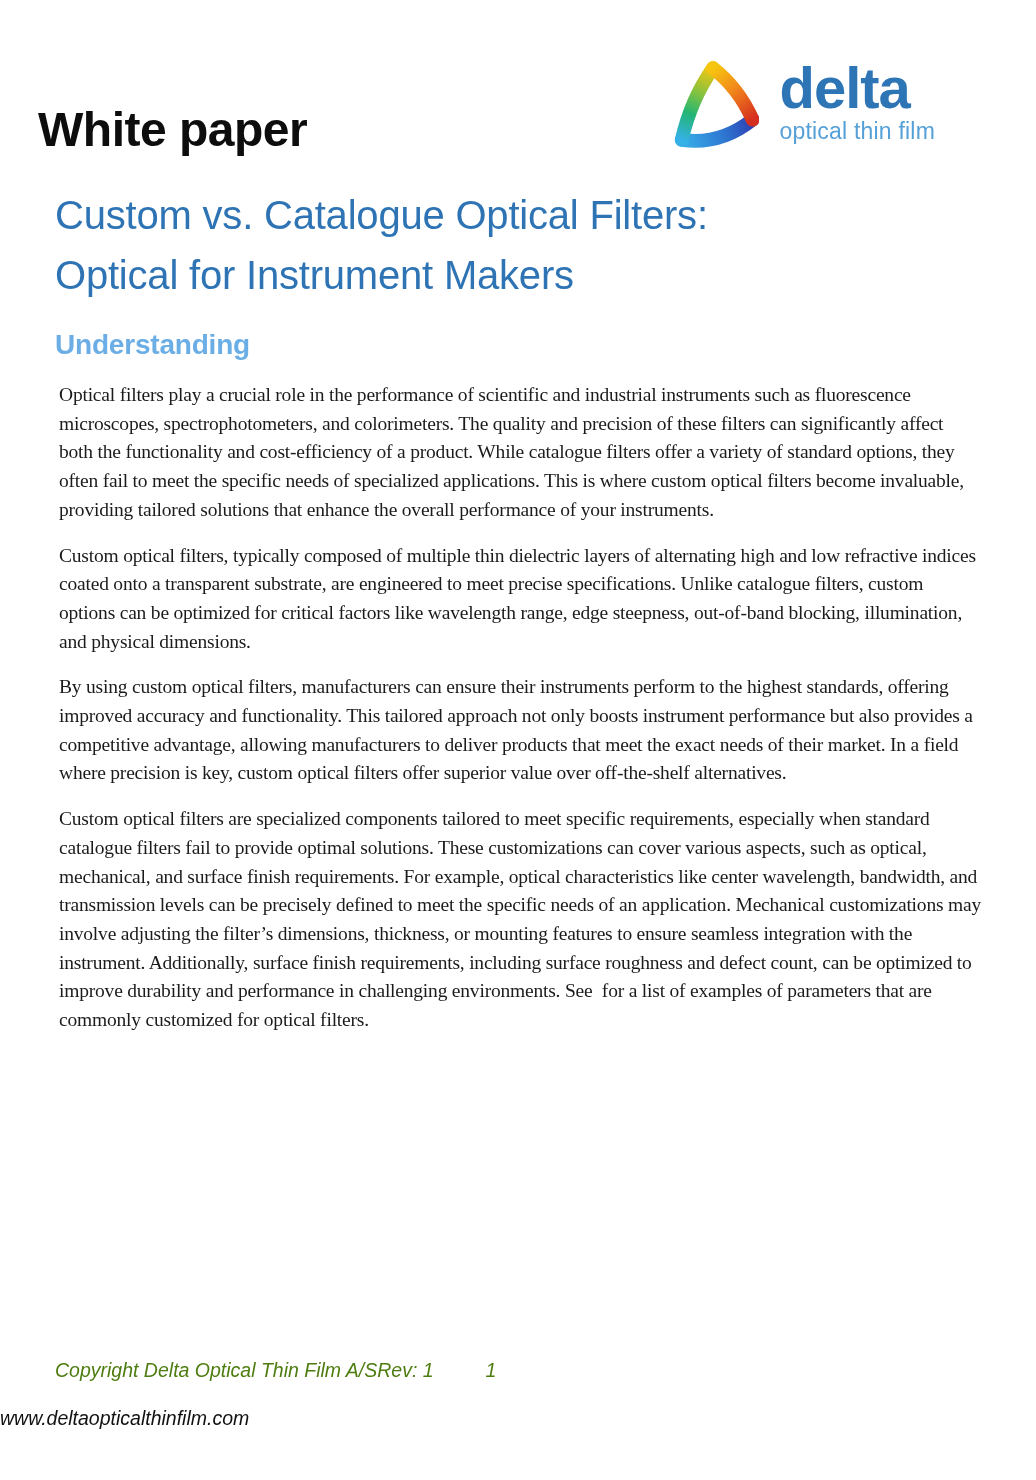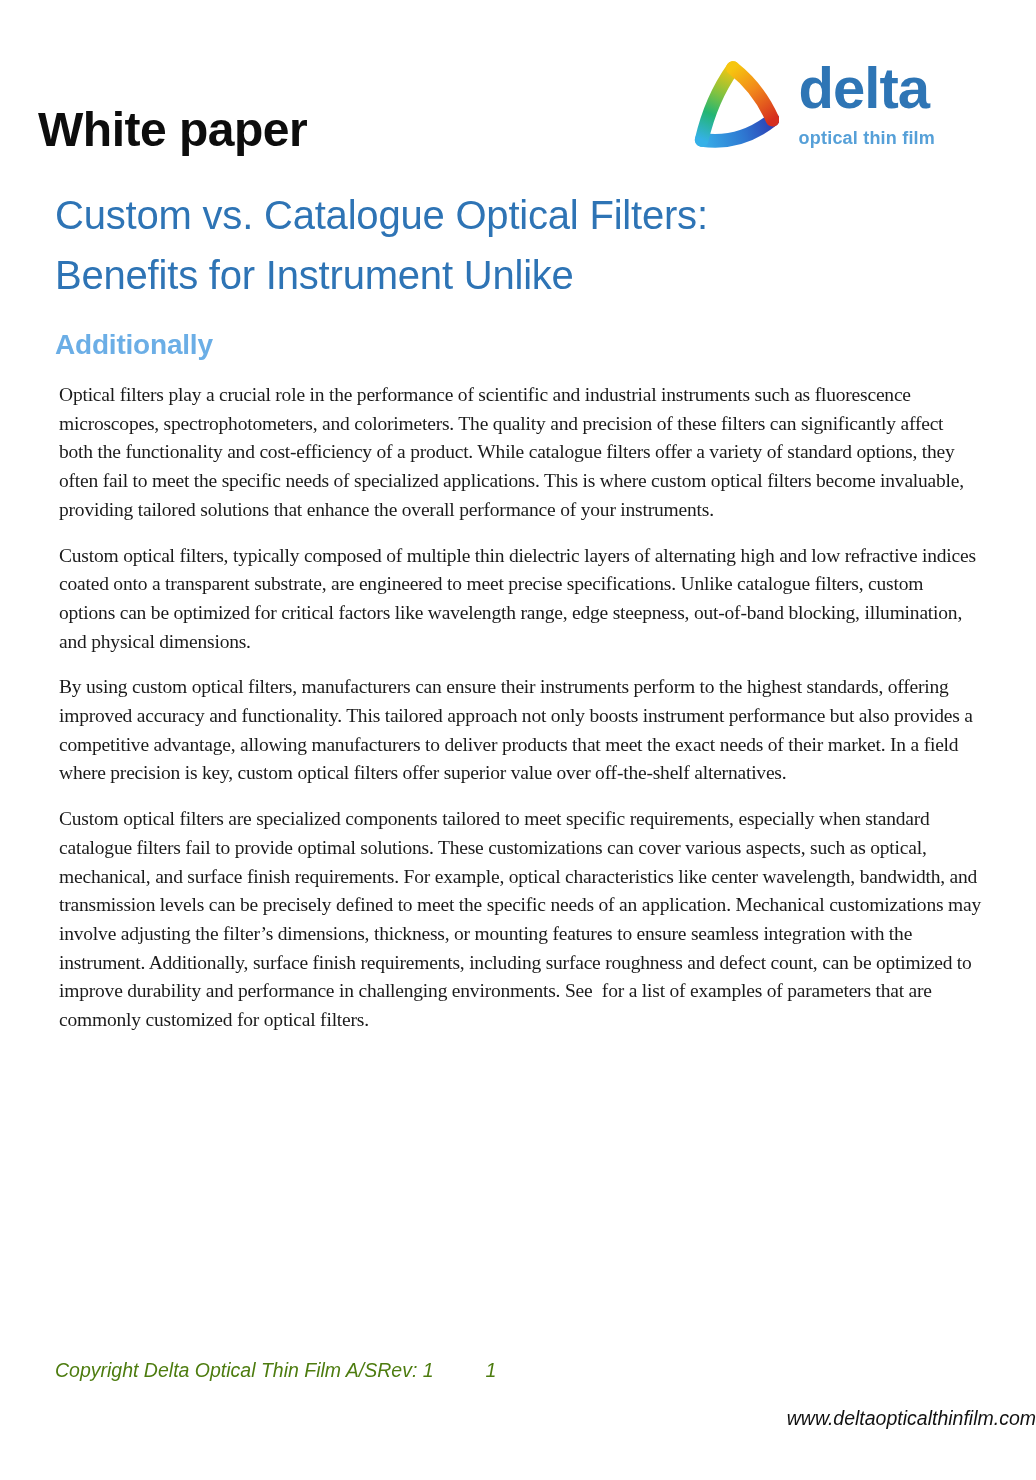--- a/index.html
+++ b/index.html
@@ -28,24 +28,23 @@
   }
   .logo { display:flex; align-items:flex-start; gap:20px; margin-right:46px; }
   .logo-triangle { flex:0 0 auto; }
   .logo-text { display:flex; flex-direction:column; margin-top:6px; }
   .logo-brand {
     font-size:58px; font-weight:700; line-height:54px;
     letter-spacing:-1px;
     color:var(--brand-blue, #2E75B5);
   }
   .logo-tagline {
-    font-size:18px; line-height:26px; margin-top:10px;
+    font-size:23px; line-height:26px; margin-top:3px;
     letter-spacing:0.2px;
     color:var(--tagline-blue, #56A0D8);
-    font-weight:bold;
   }
   .doc-title {
     margin:28px 55px 0 55px;
     font-size:40px;
     line-height:60px;
     font-weight:400;
     color:var(--title-blue, #2E74B5);
     letter-spacing:-0.2px;
   }
   .section-heading {
@@ -69,21 +68,21 @@
     position:absolute;
     left:55px; bottom:98px;
     font-style:italic;
     font-size:19.5px;
     color:#4d7c0f;
   }
   .footer-page-number { display:inline-block; margin-left:52px; }
   .footer-website {
     position:absolute;
     left:0; right:0; bottom:50px;
-    text-align:right;
+    text-align:left;
     font-style:italic;
     font-size:19.5px;
     color:#111;
   }
 </style>
 </head>
 <body>
 
 <div class="page">
 
@@ -116,26 +115,26 @@
       </svg>
       <div class="logo-text">
         <span class="logo-brand">delta</span>
         <span class="logo-tagline">optical thin film</span>
       </div>
     </div>
   </div>
 
   <h2 class="doc-title">
     <span>Custom vs. Catalogue Optical Filters:</span><br>
-    <span>Benefits for Instrument Unlike</span>
+    <span>Optical for Instrument Makers</span>
   </h2>
 
   <div class="content">
 
-    <h3 class="section-heading">Additionally</h3>
+    <h3 class="section-heading">Understanding</h3>
     <p class="body-paragraph">Optical filters play a crucial role in the performance of scientific and industrial instruments such as fluorescence microscopes, spectrophotometers, and colorimeters. The quality and precision of these filters can significantly affect both the functionality and cost-efficiency of a product. While catalogue filters offer a variety of standard options, they often fail to meet the specific needs of specialized applications. This is where custom optical filters become invaluable, providing tailored solutions that enhance the overall performance of your instruments.</p>
     <p class="body-paragraph">Custom optical filters, typically composed of multiple thin dielectric layers of alternating high and low refractive indices coated onto a transparent substrate, are engineered to meet precise specifications. Unlike catalogue filters, custom options can be optimized for critical factors like wavelength range, edge steepness, out-of-band blocking, illumination, and physical dimensions.</p>
     <p class="body-paragraph">By using custom optical filters, manufacturers can ensure their instruments perform to the highest standards, offering improved accuracy and functionality. This tailored approach not only boosts instrument performance but also provides a competitive advantage, allowing manufacturers to deliver products that meet the exact needs of their market. In a field where precision is key, custom optical filters offer superior value over off-the-shelf alternatives.</p>
 
     <p class="body-paragraph">Custom optical filters are specialized components tailored to meet specific requirements, especially when standard catalogue filters fail to provide optimal solutions. These customizations can cover various aspects, such as optical, mechanical, and surface finish requirements. For example, optical characteristics like center wavelength, bandwidth, and transmission levels can be precisely defined to meet the specific needs of an application. Mechanical customizations may involve adjusting the filter’s dimensions, thickness, or mounting features to ensure seamless integration with the instrument. Additionally, surface finish requirements, including surface roughness and defect count, can be optimized to improve durability and performance in challenging environments. See  for a list of examples of parameters that are commonly customized for optical filters.</p>
 
   </div>
 
   <div class="footer-line">
     <span>Copyright Delta Optical Thin Film A/SRev: 1</span><span class="footer-page-number">1</span>

